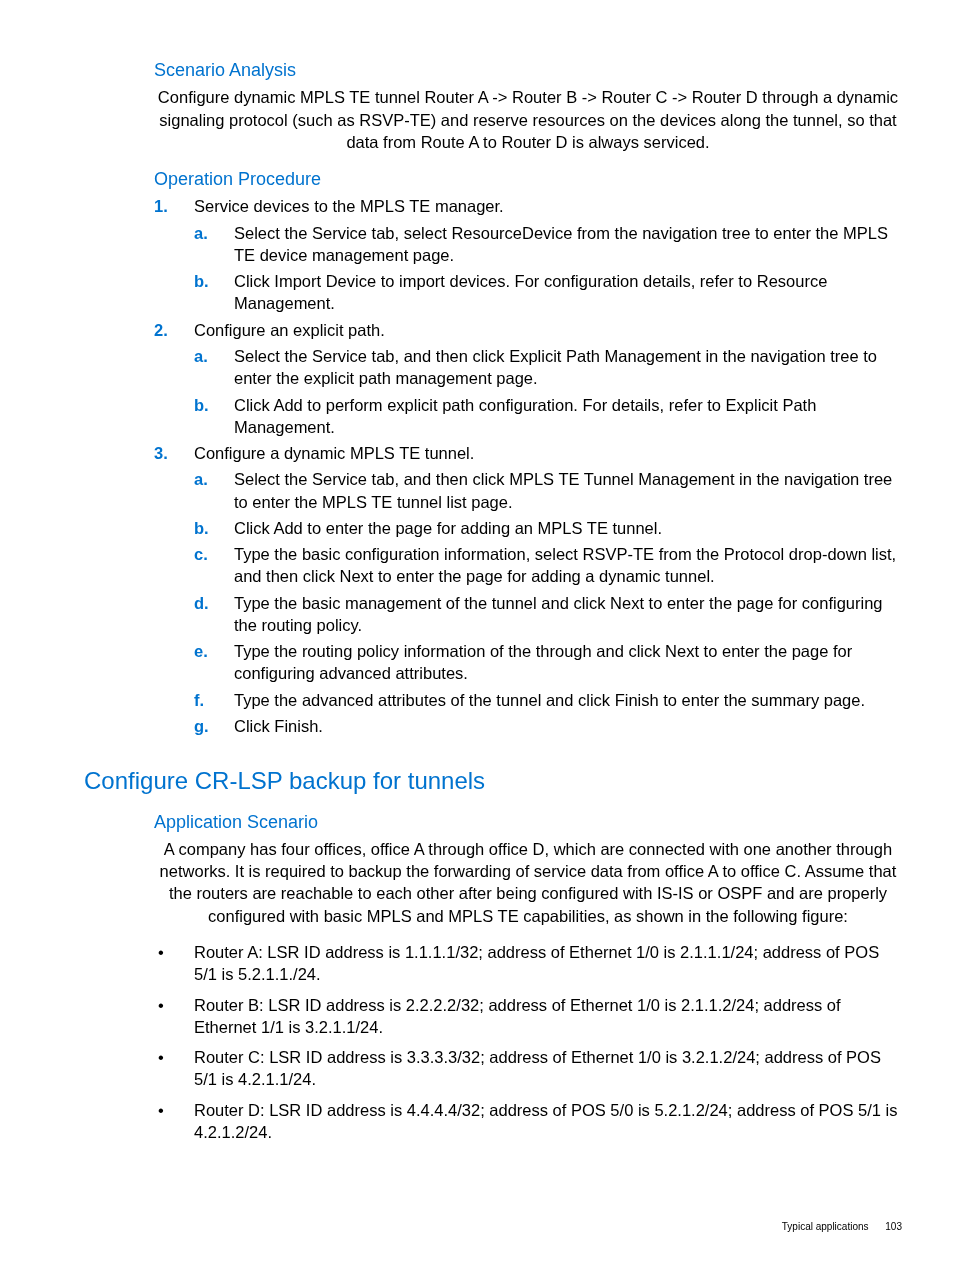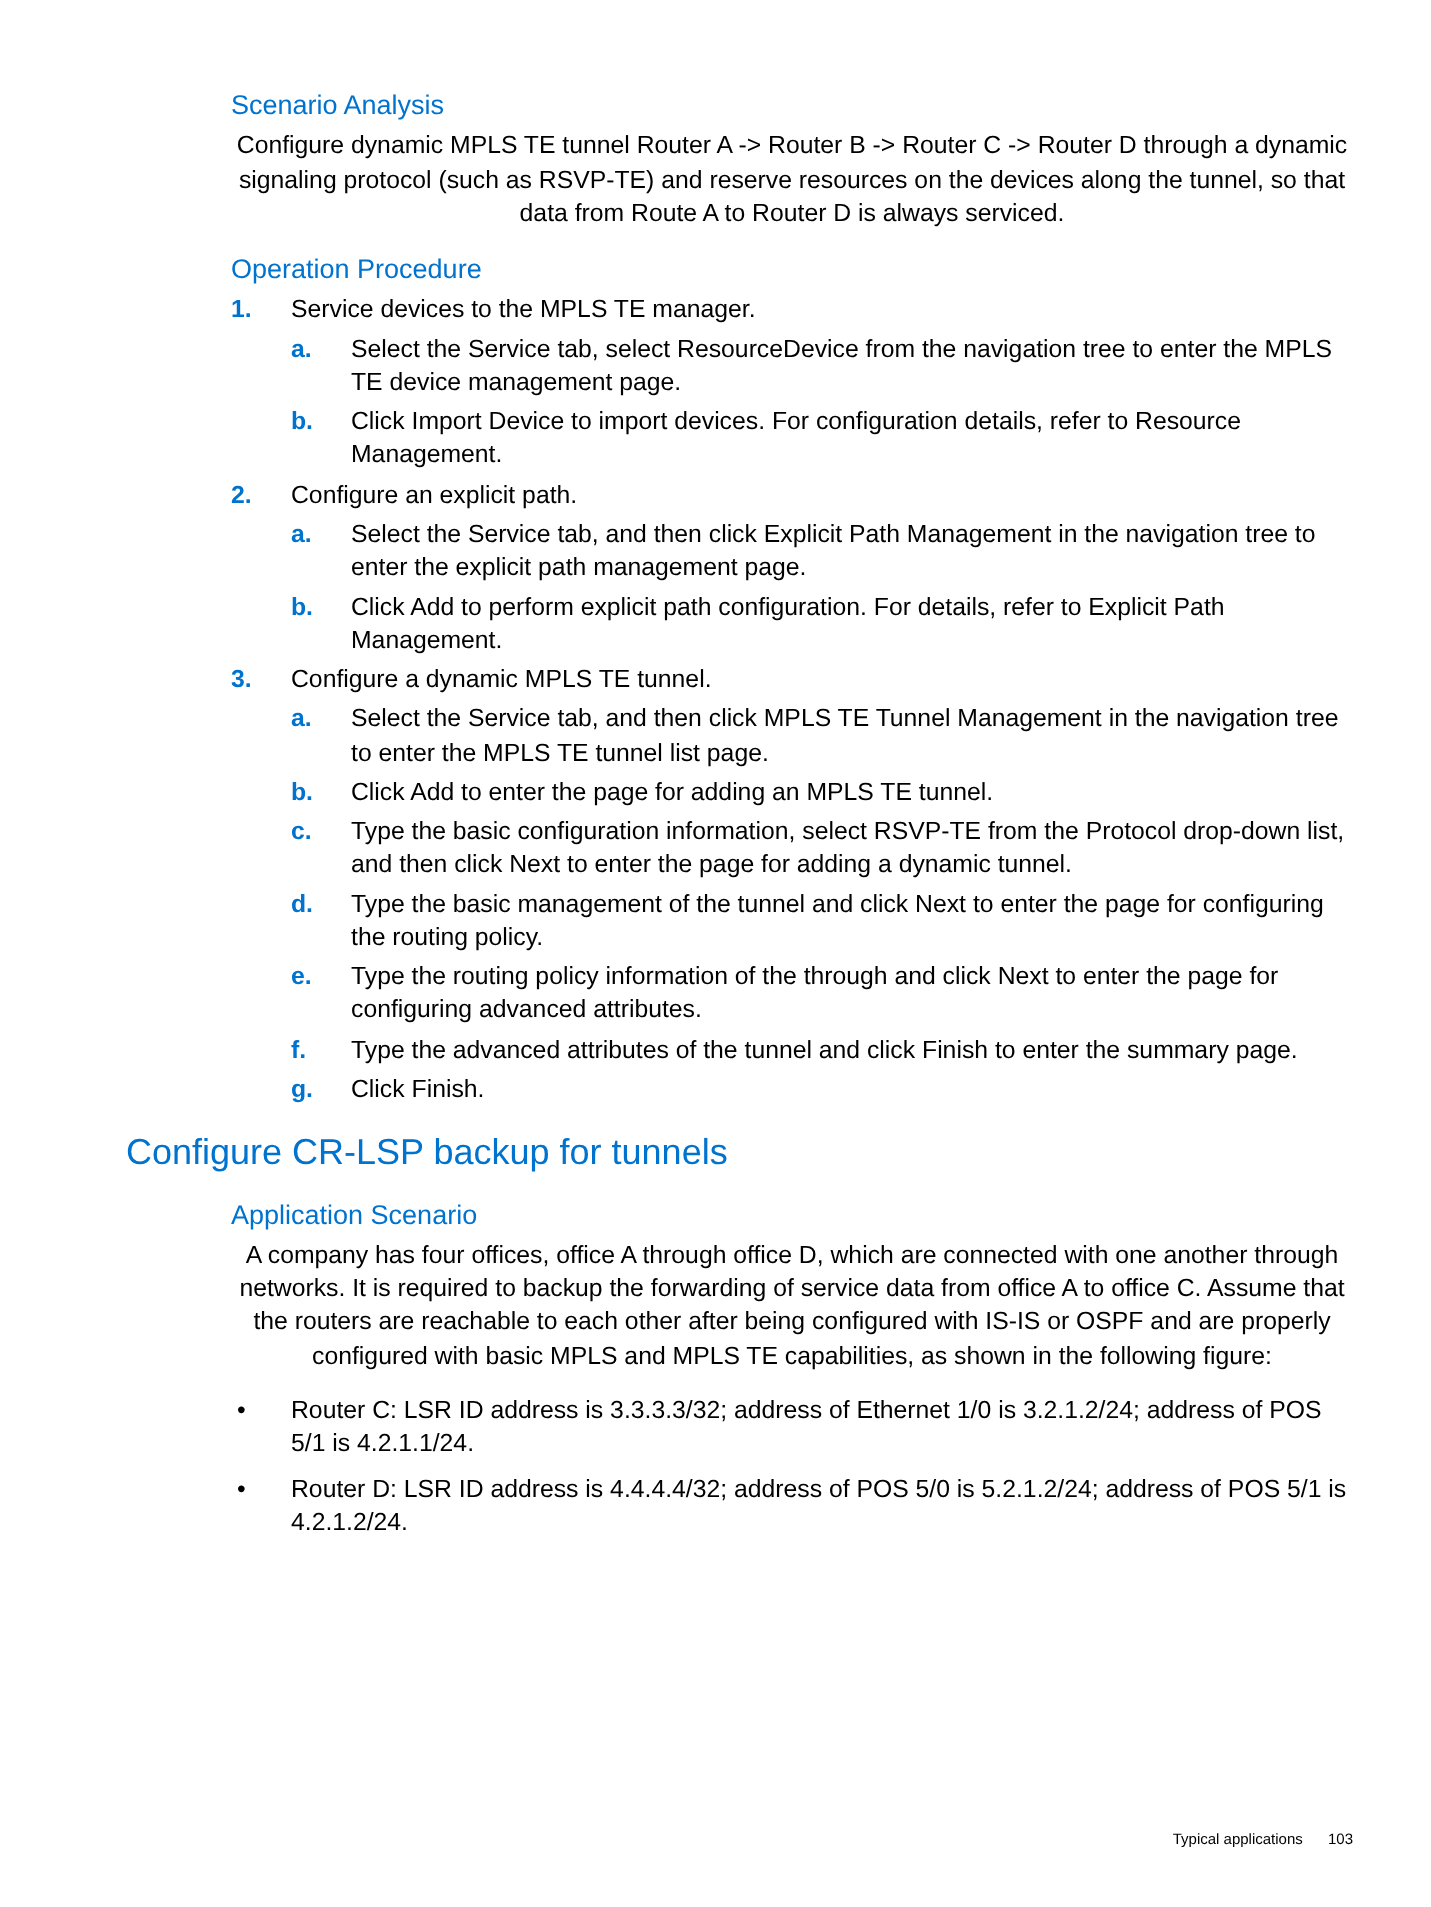--- a/index.html
+++ b/index.html
@@ -82,21 +82,21 @@
     content:"•";
     position:absolute;
     left:4px;
     top:0;
     color:#000;
   }
   .h2{
     color:#0073cf;
     font-size:24px;
     font-weight:400;
-    margin:16px 0 12px 0;
+    margin:28px 0 12px 0;
   }
   strong{font-weight:400;}
   .footer{
     position:absolute;
     right:52px;
     bottom:38px;
     font-size:10px;
     color:#000;
   }
   .footer .pg{margin-left:14px;}
@@ -174,20 +174,22 @@
         </li>
       </ol>
     </li>
   </ol>
 
   <h2 class="h2">Configure CR-LSP backup for tunnels</h2>
   <h4 class="h-blue h3">Application Scenario</h4>
   <p class="para">A company has four offices, office A through office D, which are connected with one another through networks. It is required to backup the forwarding of service data from office A to office C. Assume that the routers are reachable to each other after being configured with IS-IS or OSPF and are properly configured with basic MPLS and MPLS TE capabilities, as shown in the following figure:</p>
 
   <ul class="bullets">
+    <li>Router A: LSR ID address is 1.1.1.1/32; address of Ethernet 1/0 is 2.1.1.1/24; address of POS 5/1 is 5.2.1.1./24.</li>
+    <li>Router B: LSR ID address is 2.2.2.2/32; address of Ethernet 1/0 is 2.1.1.2/24; address of Ethernet 1/1 is 3.2.1.1/24.</li>
     <li>Router C: LSR ID address is 3.3.3.3/32; address of Ethernet 1/0 is 3.2.1.2/24; address of POS 5/1 is 4.2.1.1/24.</li>
     <li>Router D: LSR ID address is 4.4.4.4/32; address of POS 5/0 is 5.2.1.2/24; address of POS 5/1 is 4.2.1.2/24.</li>
   </ul>
 
 </div>
 
 <div class="footer">
   <span>Typical applications</span>
   <span class="pg">103</span>
 </div>

